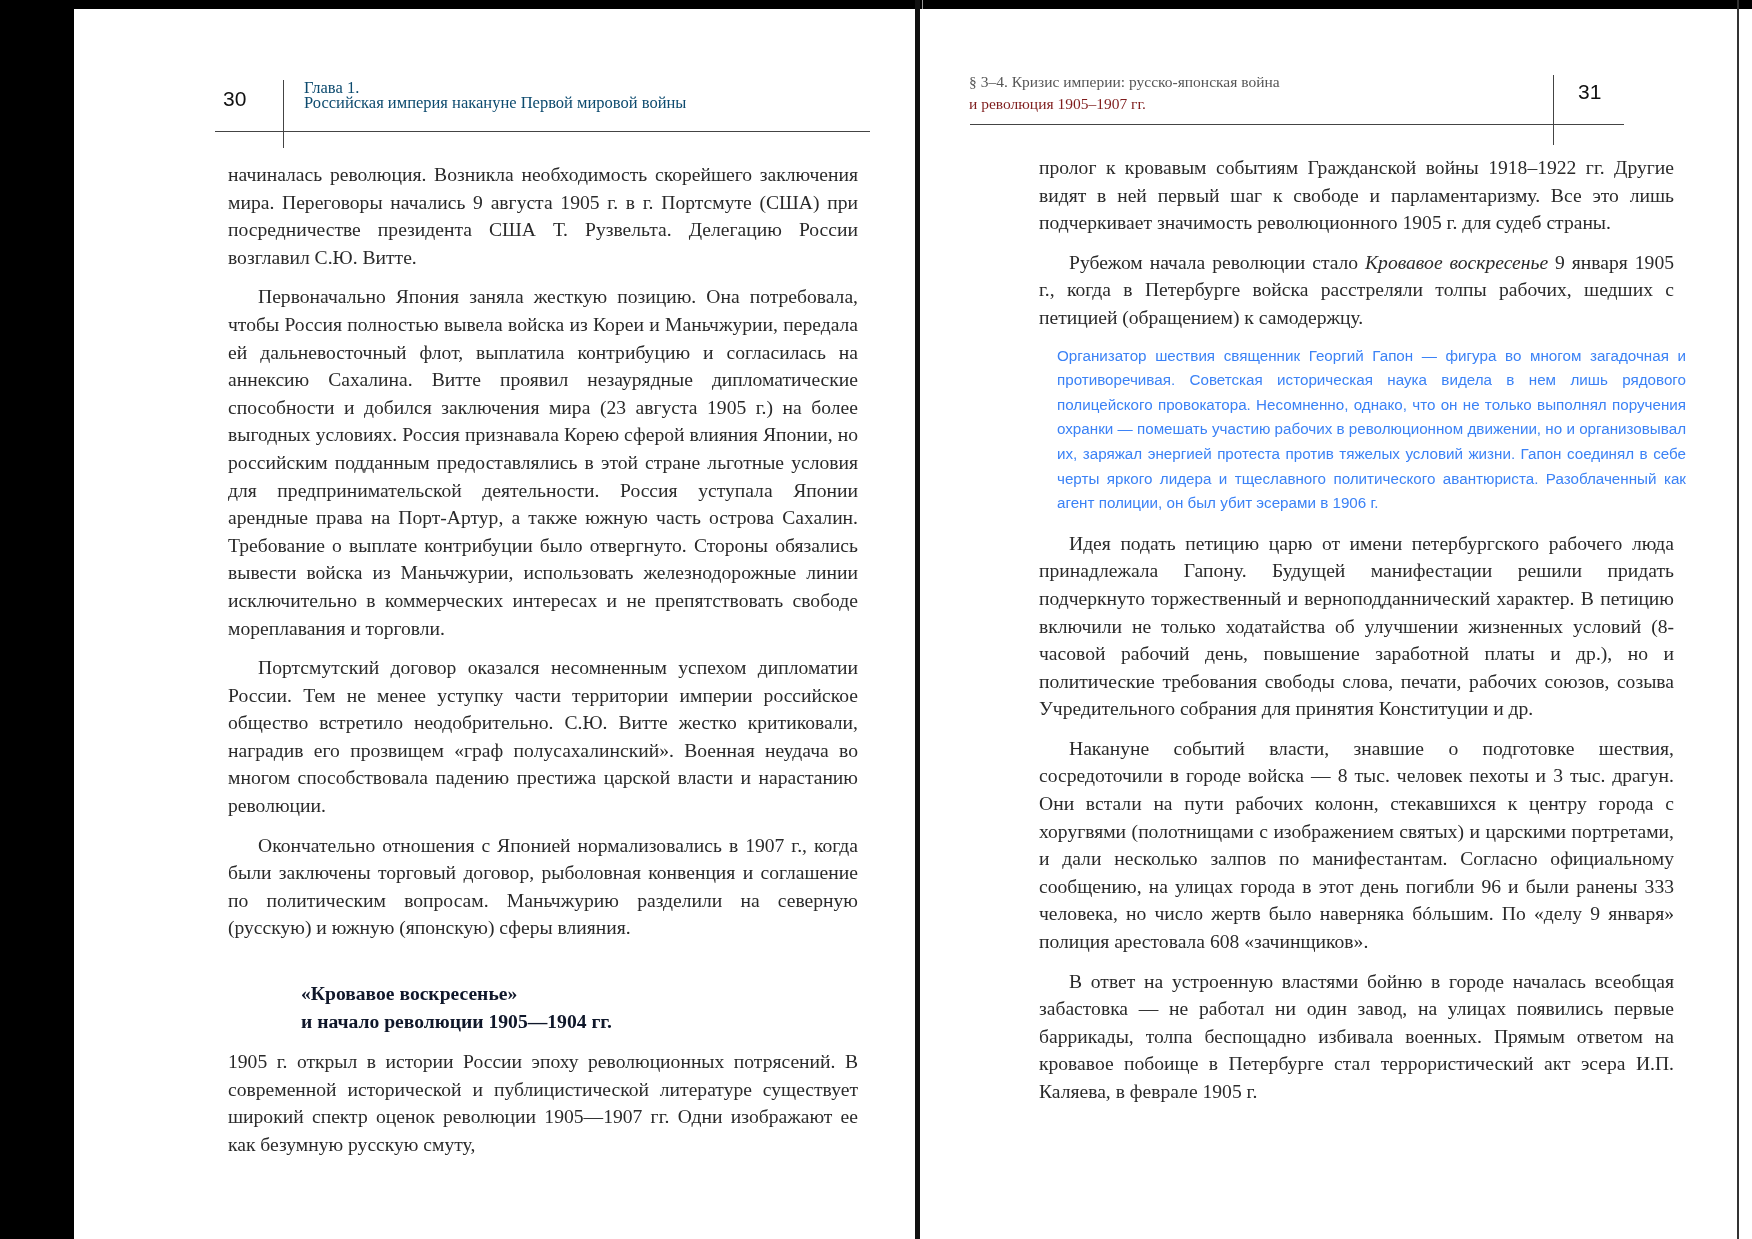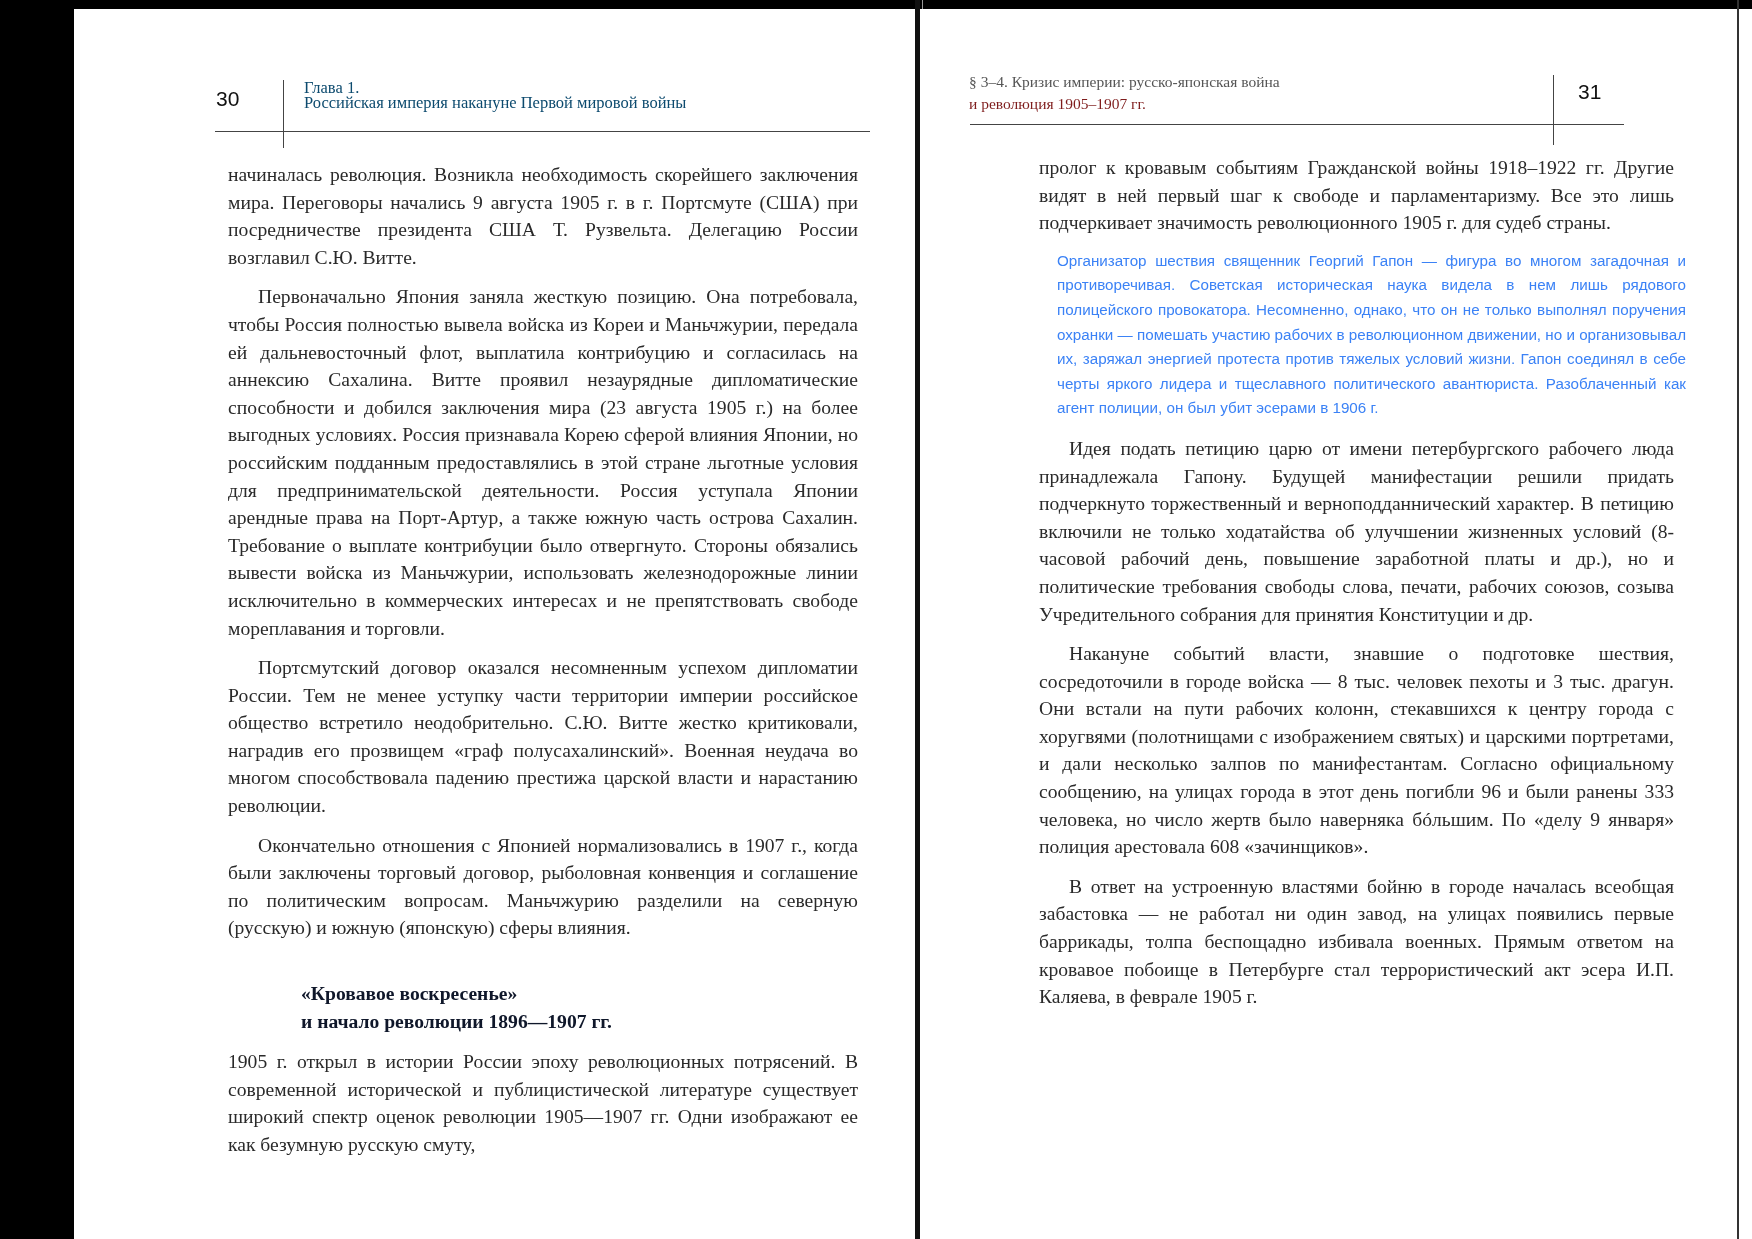--- a/index.html
+++ b/index.html
@@ -27,50 +27,51 @@
   em { font-style:italic; }
 </style>
 </head>
 <body>
 
 <div class="black-top"></div>
 <div class="black-left"></div>
 
 <div class="page-left"></div>
 
-<div class="pgnum" style="left:216px; top:87px;">30</div>
+<div class="pgnum" style="left:223px; top:87px;">30</div>
 <div class="vrule" style="left:283px; top:80px; height:68px;"></div>
 <div class="hdr" style="left:304px; top:77px;">Глава 1.</div>
 <div class="hdr" style="left:304px; top:92px;">Российская империя накануне Первой мировой войны</div>
 <div class="hrule" style="left:215px; top:131px; width:655px;"></div>
 
 <div class="body-text" style="left:216px; top:149px; width:654px;">
   <p>начиналась революция. Возникла необходимость скорейшего заключения мира. Переговоры начались 9 августа 1905 г. в г. Портсмуте (США) при посредничестве президента США Т. Рузвельта. Делегацию России возглавил С.Ю. Витте.</p>
   <p class="ind">Первоначально Япония заняла жесткую позицию. Она потребовала, чтобы Россия полностью вывела войска из Кореи и Маньчжурии, передала ей дальневосточный флот, выплатила контрибуцию и согласилась на аннексию Сахалина. Витте проявил незаурядные дипломатические способности и добился заключения мира (23 августа 1905 г.) на более выгодных условиях. Россия признавала Корею сферой влияния Японии, но российским подданным предоставлялись в этой стране льготные условия для предпринимательской деятельности. Россия уступала Японии арендные права на Порт-Артур, а также южную часть острова Сахалин. Требование о выплате контрибуции было отвергнуто. Стороны обязались вывести войска из Маньчжурии, использовать железнодорожные линии исключительно в коммерческих интересах и не препятствовать свободе мореплавания и торговли.</p>
   <p class="ind">Портсмутский договор оказался несомненным успехом дипломатии России. Тем не менее уступку части территории империи российское общество встретило неодобрительно. С.Ю. Витте жестко критиковали, наградив его прозвищем «граф полусахалинский». Военная неудача во многом способствовала падению престижа царской власти и нарастанию революции.</p>
   <p class="ind">Окончательно отношения с Японией нормализовались в 1907 г., когда были заключены торговый договор, рыболовная конвенция и соглашение по политическим вопросам. Маньчжурию разделили на северную (русскую) и южную (японскую) сферы влияния.</p>
   <div class="heading">
     <div>«Кровавое воскресенье»</div>
-    <div>и начало революции 1896—1907 гг.</div>
+    <div>и начало революции 1905—1904 гг.</div>
   </div>
   <p>1905 г. открыл в истории России эпоху революционных потрясений. В современной исторической и публицистической литературе существует широкий спектр оценок революции 1905—1907 гг. Одни изображают ее как безумную русскую смуту,</p>
 </div>
 
 <div class="spine"></div>
 <div class="spine-thin"></div>
 
 <div class="page-right"></div>
 
 <div class="hdr" style="left:969px; top:71px; font-size:15.5px; color:#555;">§ 3–4. Кризис империи: русско-японская война</div>
 <div class="hdr" style="left:969px; top:93px; font-size:15.5px; color:#7f1d1d;text-align:center;">и революция 1905–1907 гг.</div>
 <div class="hrule" style="left:970px; top:124px; width:654px;"></div>
 <div class="vrule" style="left:1553px; top:75px; height:70px;"></div>
 <div class="pgnum" style="left:1578px; top:80px; font-weight:normal;">31</div>
 
 <div class="body-text" style="left:1027px; top:142px; width:659px;">
   <p>пролог к кровавым событиям Гражданской войны 1918–1922 гг. Другие видят в ней первый шаг к свободе и парламентаризму. Все это лишь подчеркивает значимость революционного 1905 г. для судеб страны.</p>
+  <p class="ind"><span>Рубежом начала революции стало </span><em>Кровавое воскресенье</em><span> 9 января 1905 г., когда в Петербурге войска расстреляли толпы рабочих, шедших с петицией (обращением) к самодержцу.</span></p>
   <div class="note">Организатор шествия священник Георгий Гапон — фигура во многом загадочная и противоречивая. Советская историческая наука видела в нем лишь рядового полицейского провокатора. Несомненно, однако, что он не только выполнял поручения охранки — помешать участию рабочих в революционном движении, но и организовывал их, заряжал энергией протеста против тяжелых условий жизни. Гапон соединял в себе черты яркого лидера и тщеславного политического авантюриста. Разоблаченный как агент полиции, он был убит эсерами в 1906 г.</div>
   <p class="ind">Идея подать петицию царю от имени петербургского рабочего люда принадлежала Гапону. Будущей манифестации решили придать подчеркнуто торжественный и верноподданнический характер. В петицию включили не только ходатайства об улучшении жизненных условий (8-часовой рабочий день, повышение заработной платы и др.), но и политические требования свободы слова, печати, рабочих союзов, созыва Учредительного собрания для принятия Конституции и др.</p>
   <p class="ind">Накануне событий власти, знавшие о подготовке шествия, сосредоточили в городе войска — 8 тыс. человек пехоты и 3 тыс. драгун. Они встали на пути рабочих колонн, стекавшихся к центру города с хоругвями (полотнищами с изображением святых) и царскими портретами, и дали несколько залпов по манифестантам. Согласно официальному сообщению, на улицах города в этот день погибли 96 и были ранены 333 человека, но число жертв было наверняка бóльшим. По «делу 9 января» полиция арестовала 608 «зачинщиков».</p>
   <p class="ind">В ответ на устроенную властями бойню в городе началась всеобщая забастовка — не работал ни один завод, на улицах появились первые баррикады, толпа беспощадно избивала военных. Прямым ответом на кровавое побоище в Петербурге стал террористический акт эсера И.П. Каляева, в феврале 1905 г.</p>
 </div>
 
 <div class="right-edge"></div>
 
 </body></html>

